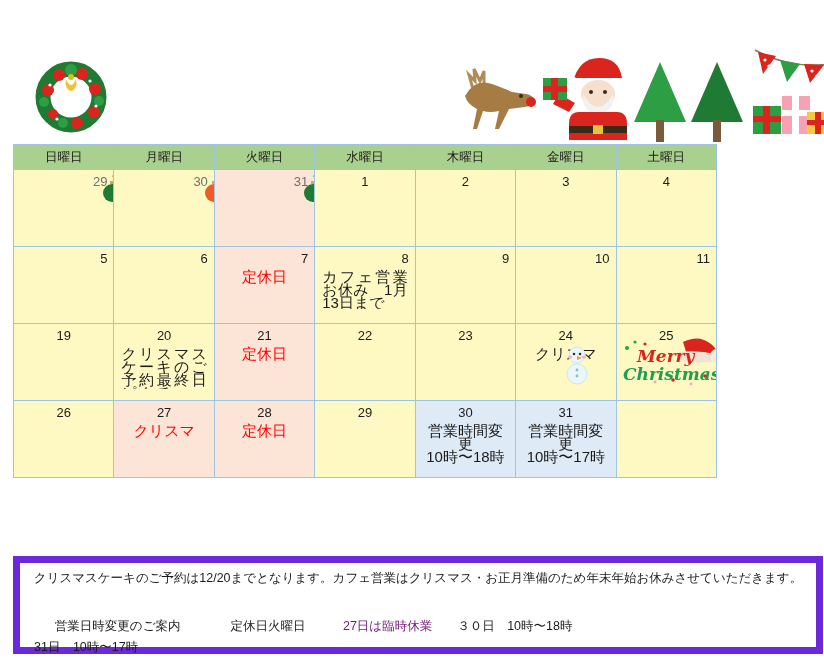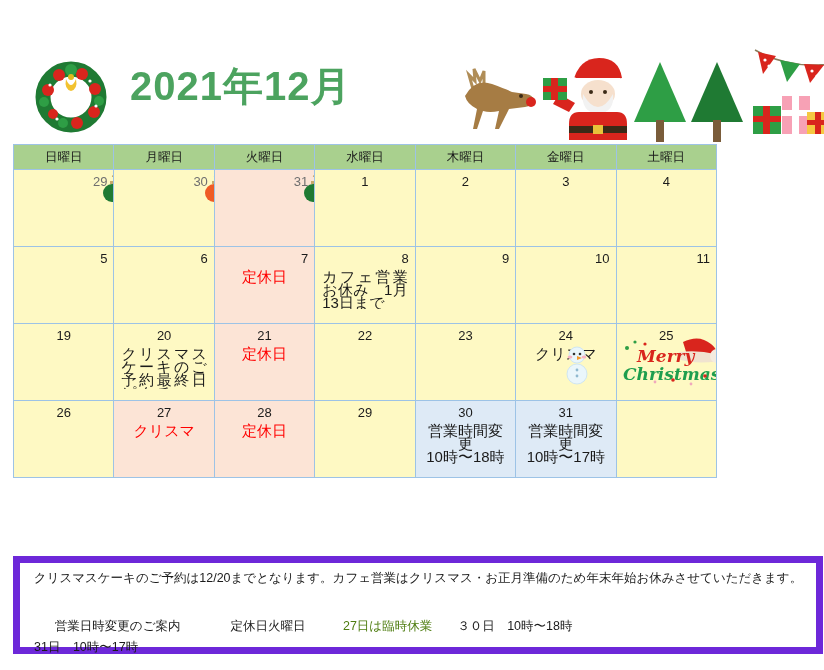--- a/index.html
+++ b/index.html
@@ -71,21 +71,21 @@
     border:7px solid #6d28d9;background:#fff;
   }
   .foot-line1{
     position:absolute;left:0;top:6px;width:796px;
     text-align:center;font-size:12.5px;line-height:18px;color:#1b1b1b;
   }
   .foot-line2{
     position:absolute;left:14px;top:32px;width:770px;
     font-size:12.5px;line-height:21px;color:#1b1b1b;white-space:pre-wrap;
   }
-  .foot-line2 .red{color:#4d7c0f;}
+  .foot-line2 .red{color:#701a75;}
 </style>
 </head>
 <body>
 
 <div class="page">
 
   <div class="header">
 
     <svg class="wreath" viewBox="0 0 76 76">
       <circle cx="38" cy="40" r="28" fill="none" stroke="#1f7a33" stroke-width="15"></circle>
@@ -107,21 +107,20 @@
       <g fill="#ffffff">
         <circle cx="17" cy="28" r="1.6"></circle>
           <circle cx="57" cy="24" r="1.6"></circle>
         <circle cx="63" cy="49" r="1.6"></circle>
           <circle cx="24" cy="62" r="1.6"></circle>
       </g>
       <path d="M33 22 q5 12 10 0 q2 10 -5 12 q-7 -2 -5 -12z" fill="#f2c230"></path>
       <circle cx="38" cy="20" r="3" fill="#e0bb1f"></circle>
     </svg>
 
-    <div class="cal-title">2021年12月</div>
 
     <svg class="deco" viewBox="0 0 369 109">
 
       <g>
         <path d="M18 55 l-4 -14 l6 6 l-1 -12 l6 12 l4 -10 l0 13" stroke="#b08d57" stroke-width="3" fill="none"></path>
         <path d="M10 62 q10 -18 27 -12 q14 5 20 8 l14 2 q8 1 7 7 q-1 5 -8 6 l-16 2 q-6 12 -10 20 l-4 0 l4 -18 q-9 2 -16 0 l-6 18 l-4 0 l4 -20 q-10 -5 -12 -13z" fill="#a67c44"></path>
         <circle cx="76" cy="68" r="5" fill="#d9251d"></circle>
         <circle cx="66" cy="62" r="2" fill="#3b2a17"></circle>
       </g>
 

